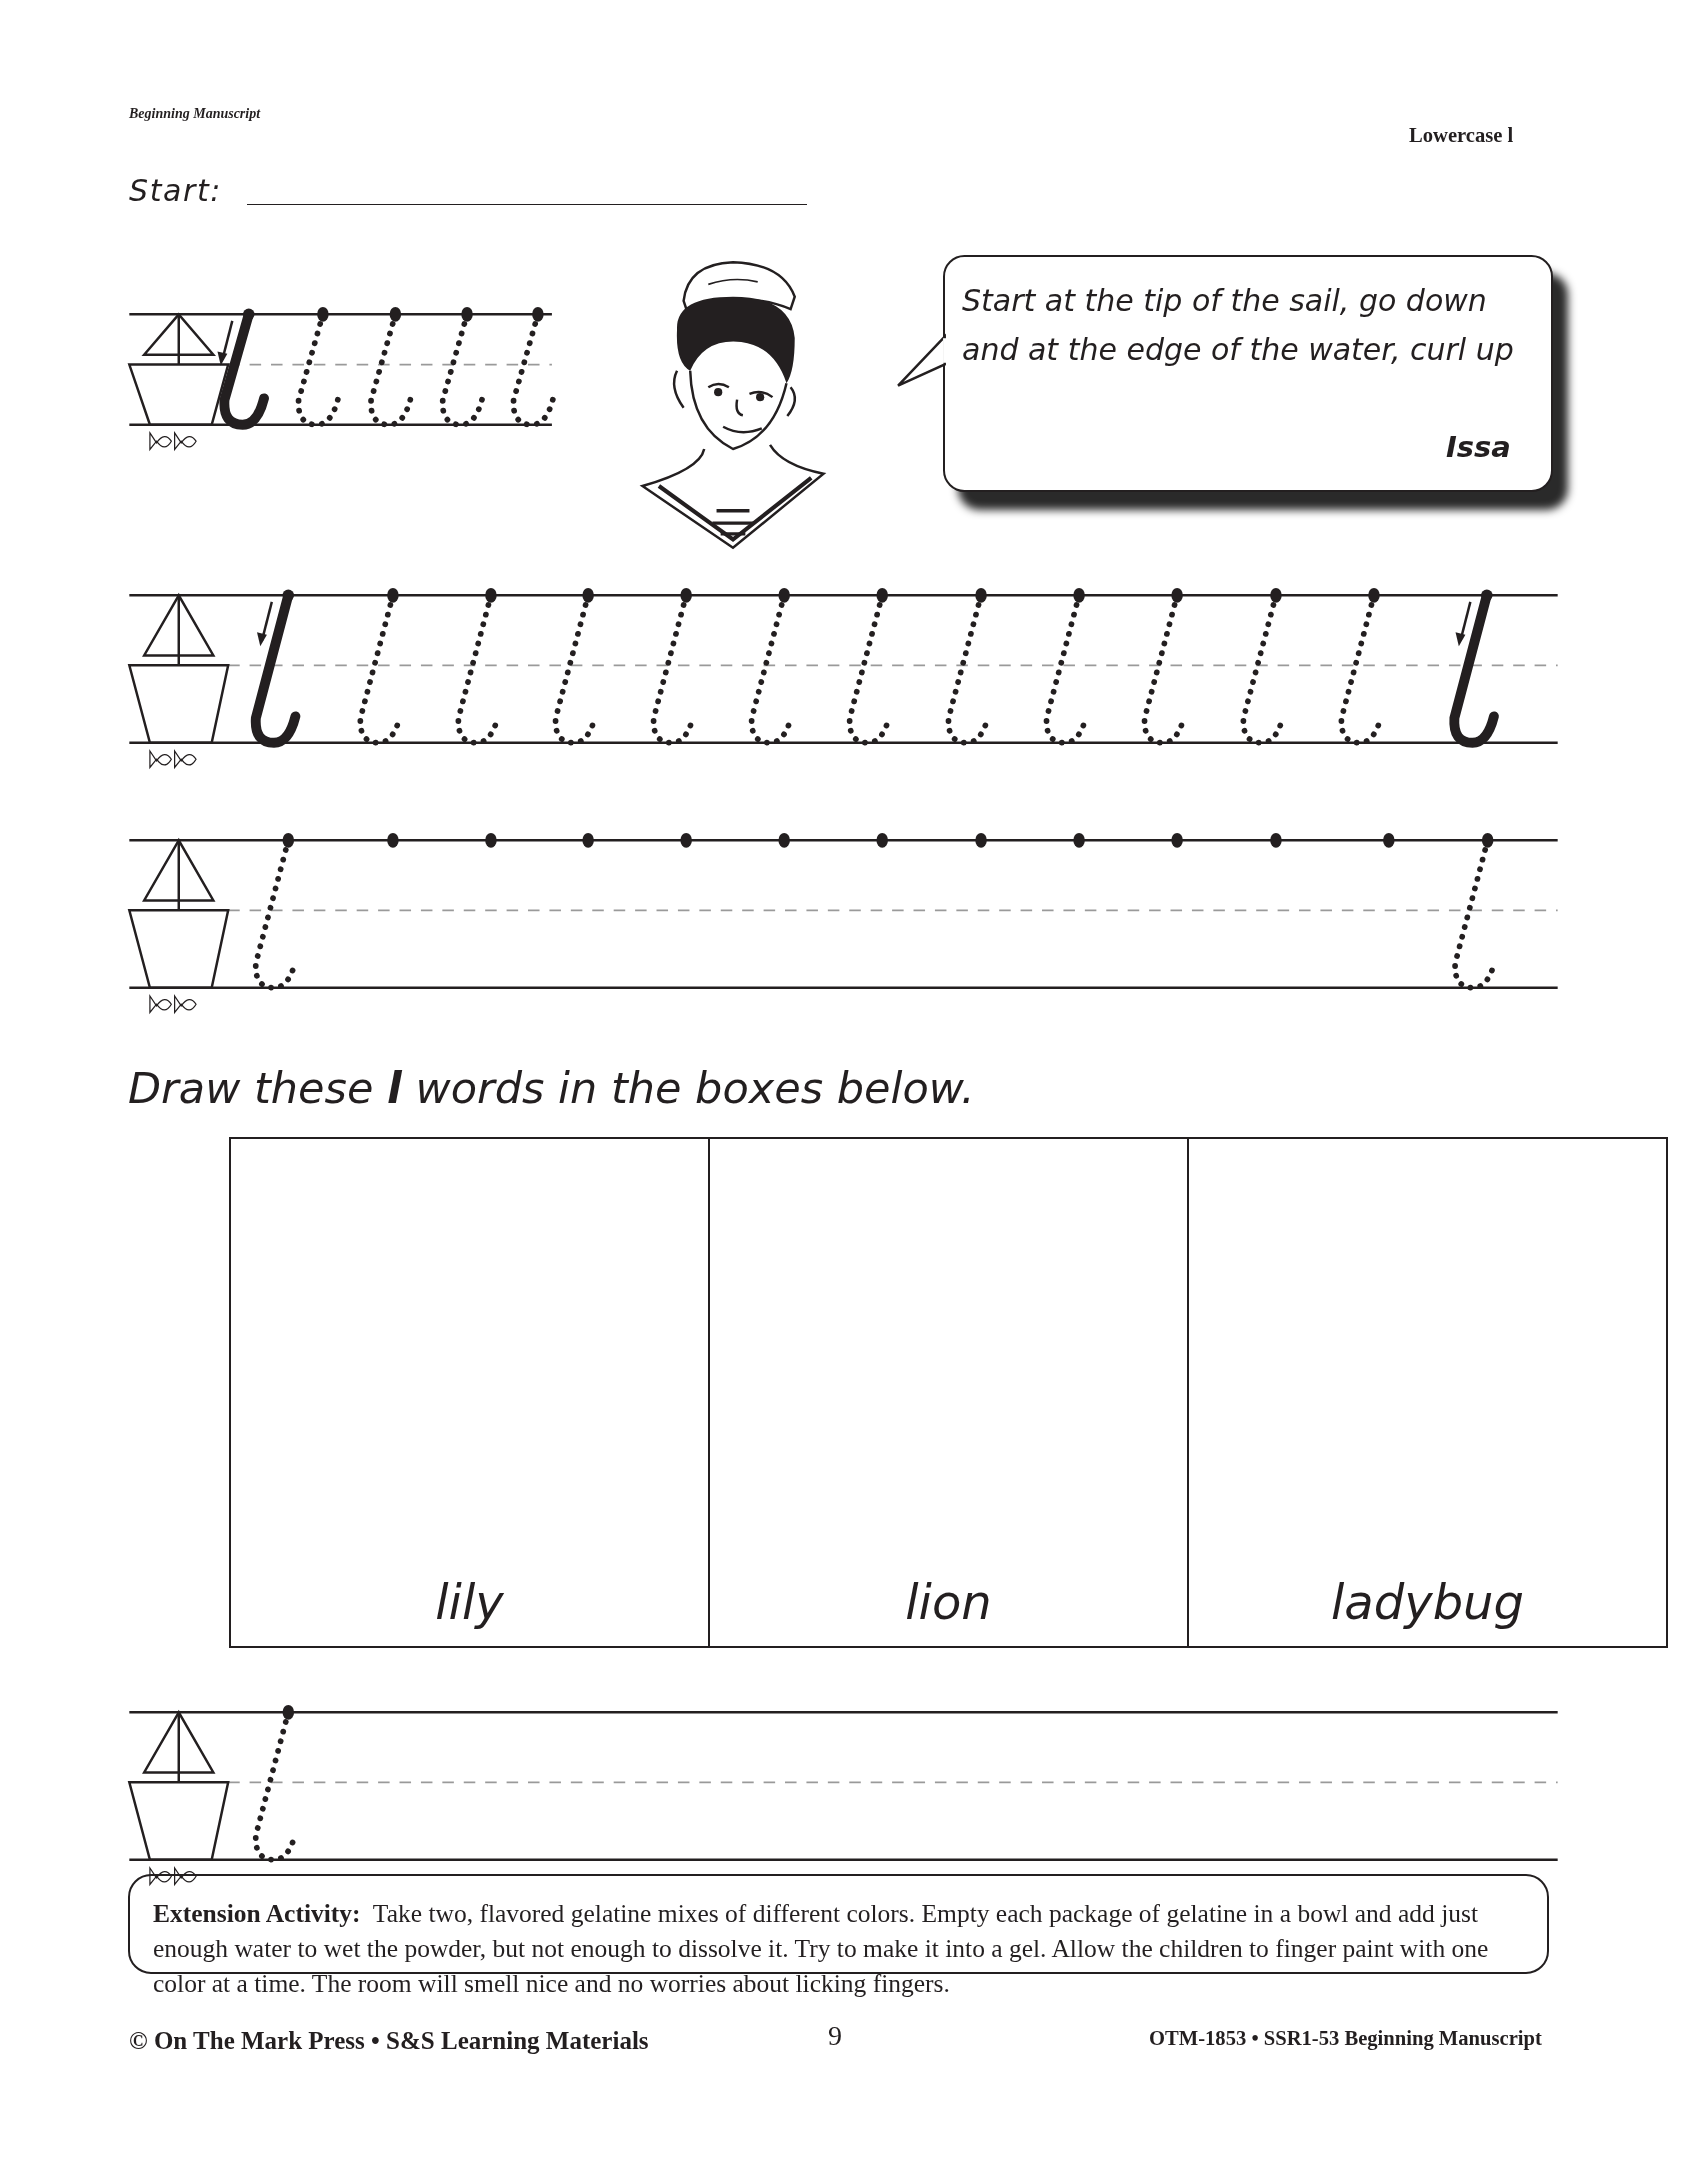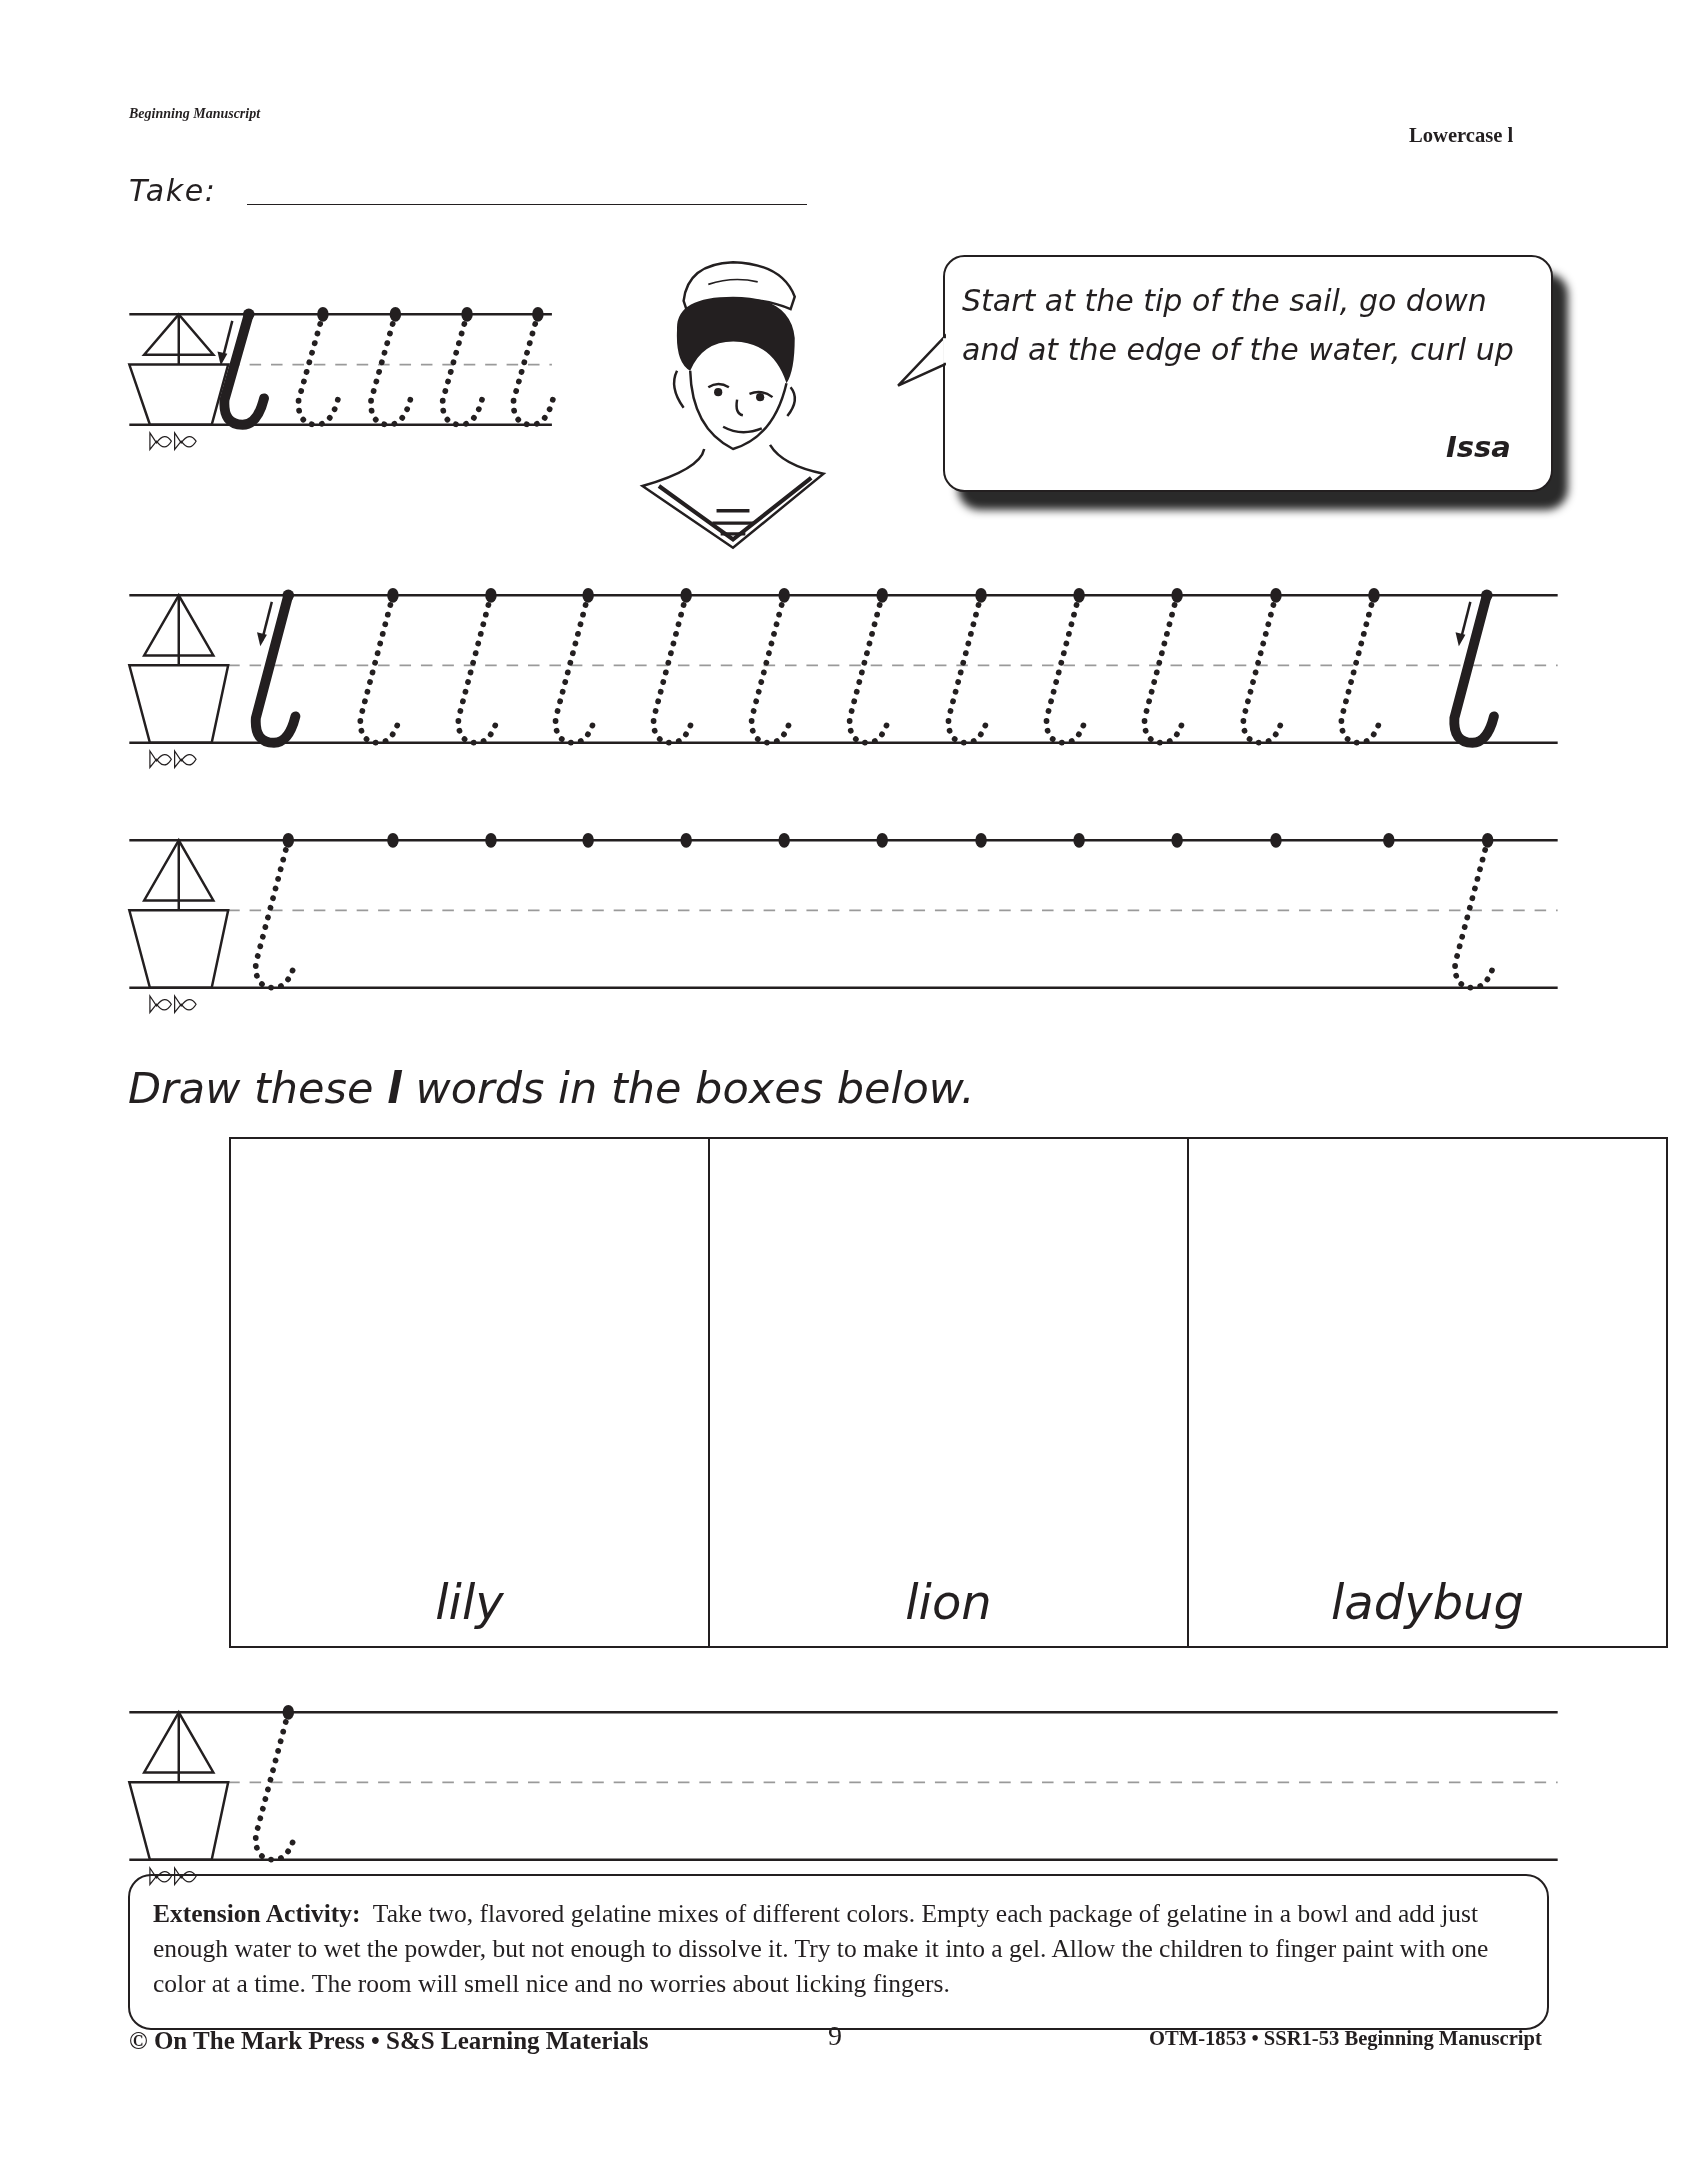--- a/index.html
+++ b/index.html
@@ -16,34 +16,34 @@
   #bubble-tail { left: 894px; top: 330px; width: 54px; height: 59px; }
   #bubble-text { left: 962px; top: 276px; width: 577px; font-size: 30px; line-height: 49px; }
   #bubble-sig { left: 1446px; top: 430px; font-size: 29px; font-weight: bold; font-style: italic; }
   .row-svg { position: absolute; left: 0; }
   #draw-title { left: 128px; top: 1063px; font-size: 43px; }
   #draw-title b { font-weight: bold; }
   #boxes { left: 229px; top: 1137px; width: 1439px; height: 511px; border: 2.5px solid #231f20; display: flex; box-sizing: border-box; }
   .word-box { flex: 1; position: relative; border-right: 2.5px solid #231f20; }
   .word-box:last-child { border-right: none; }
   .word-label { position: absolute; bottom: 16.5px; left: 0; right: 0; text-align: center; font-size: 48px; }
-  #ext-box { left: 128px; top: 1874px; width: 1421px; height: 156px; border: 2.5px solid #231f20; border-radius: 23px; box-sizing: border-box; padding: 20px 23px; }
+  #ext-box { left: 128px; top: 1874px; width: 1421px; height: 100px; border: 2.5px solid #231f20; border-radius: 23px; box-sizing: border-box; padding: 20px 23px; }
   #ext-text { font-size: 25.5px; line-height: 35px; }
   #ext-text b { font-weight: bold; }
   #footer-left { left: 129px; top: 2027px; font-size: 25px; font-weight: bold; }
   #footer-page { left: 828px; top: 2020px; font-size: 28px; }
   #footer-right { left: 1149px; top: 2027px; font-size: 20.6px; font-weight: bold; }
 </style>
 </head>
 <body>
 
 <div class="abs serif" id="hdr-left">Beginning Manuscript</div>
 <div class="abs serif" id="hdr-right">Lowercase l</div>
 
-<div class="abs hand" id="name-label">Take:</div>
+<div class="abs hand" id="name-label">Start:</div>
 <div class="abs" id="name-line"></div>
 
 <svg class="abs" id="sailor" viewBox="0 0 260 380">
   <g fill="none" stroke="#231f20" stroke-width="3">
     <path d="M70 75 Q75 30 130 28 Q190 30 205 70 L200 85 Q140 60 75 90 Z" fill="#fff"></path>
     <path d="M100 55 Q130 45 160 52" stroke-width="2"></path>
   </g>
   <path d="M62 110 Q60 70 130 70 Q200 70 205 120 Q205 160 195 175 Q180 130 140 125 Q95 120 78 160 Q60 150 62 110 Z" fill="#231f20"></path>
   <g fill="none" stroke="#231f20" stroke-width="3">
     <path d="M78 160 Q80 230 130 255 Q180 240 195 175"></path>

